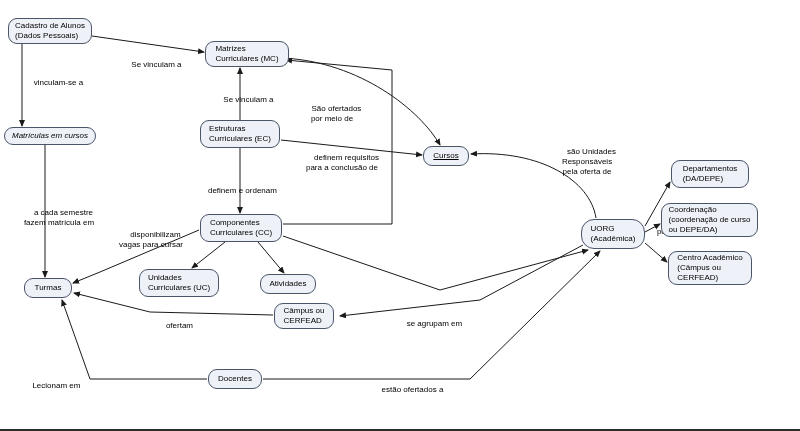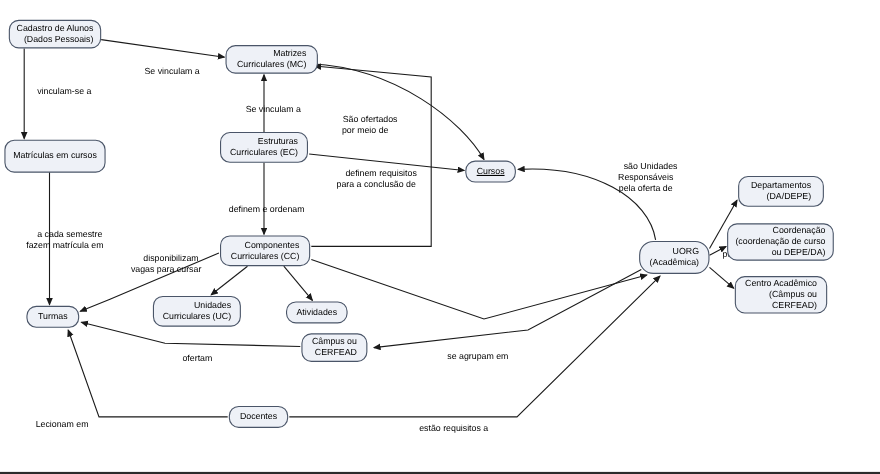--- a/index.html
+++ b/index.html
@@ -25,21 +25,21 @@
   }
   .node {
     position: absolute;
     box-sizing: border-box;
     background: #eef1f7;
     border: 1px solid #4a5568;
     border-radius: 9px;
     display: flex;
     align-items: center;
     justify-content: center;
-    text-align: right;
+    text-align: left;
     color: #000000;
     font-size: 8px;
     line-height: 1.25;
     padding: 2px 3px;
     z-index: 3;
   }
   .edge-label {
     position: absolute;
     color: #000000;
     font-size: 8px;
@@ -111,21 +111,21 @@
       <path d="M 263,379 L 470,379 L 600,251"></path>
 
       <path d="M 283,236 L 440,290 L 588,250"></path>
     </g>
   </svg>
 
   <div class="node" style="left:8px;top:18px;width:84px;height:26px;">
     <span style="white-space:pre-line;">Cadastro de Alunos
 (Dados Pessoais)</span>
   </div>
-  <div class="node" style="left:4px;top:127px;width:92px;height:30px;">
+  <div class="node" style="left:4px;top:127px;width:92px;height:18px;font-style:italic;">
     <span style="white-space:pre-line;">Matrículas em cursos</span>
   </div>
   <div class="node" style="left:24px;top:278px;width:48px;height:20px;">
     <span style="white-space:pre-line;">Turmas</span>
   </div>
   <div class="node" style="left:205px;top:41px;width:84px;height:26px;">
     <span style="white-space:pre-line;">Matrizes
 Curriculares (MC)</span>
   </div>
   <div class="node" style="left:200px;top:120px;width:80px;height:28px;">
@@ -203,21 +203,21 @@
   <div class="edge-label" style="left:153px;top:311px;width:44px;">
     <span>ofertam</span>
   </div>
   <div class="edge-label" style="left:392px;top:309px;width:76px;">
     <span>se agrupam em</span>
   </div>
   <div class="edge-label" style="left:17px;top:371px;width:70px;">
     <span>Lecionam em</span>
   </div>
   <div class="edge-label" style="left:363px;top:375px;width:90px;">
-    <span>estão requisitos a</span>
+    <span>estão ofertados a</span>
   </div>
   <div class="edge-label" style="left:551px;top:137px;width:72px;">
     <span>são Unidades
 Responsáveis
 pela oferta de</span>
   </div>
   <div class="edge-label" style="left:646px;top:217px;width:44px;">
     <span>pode ser</span>
   </div>
 

